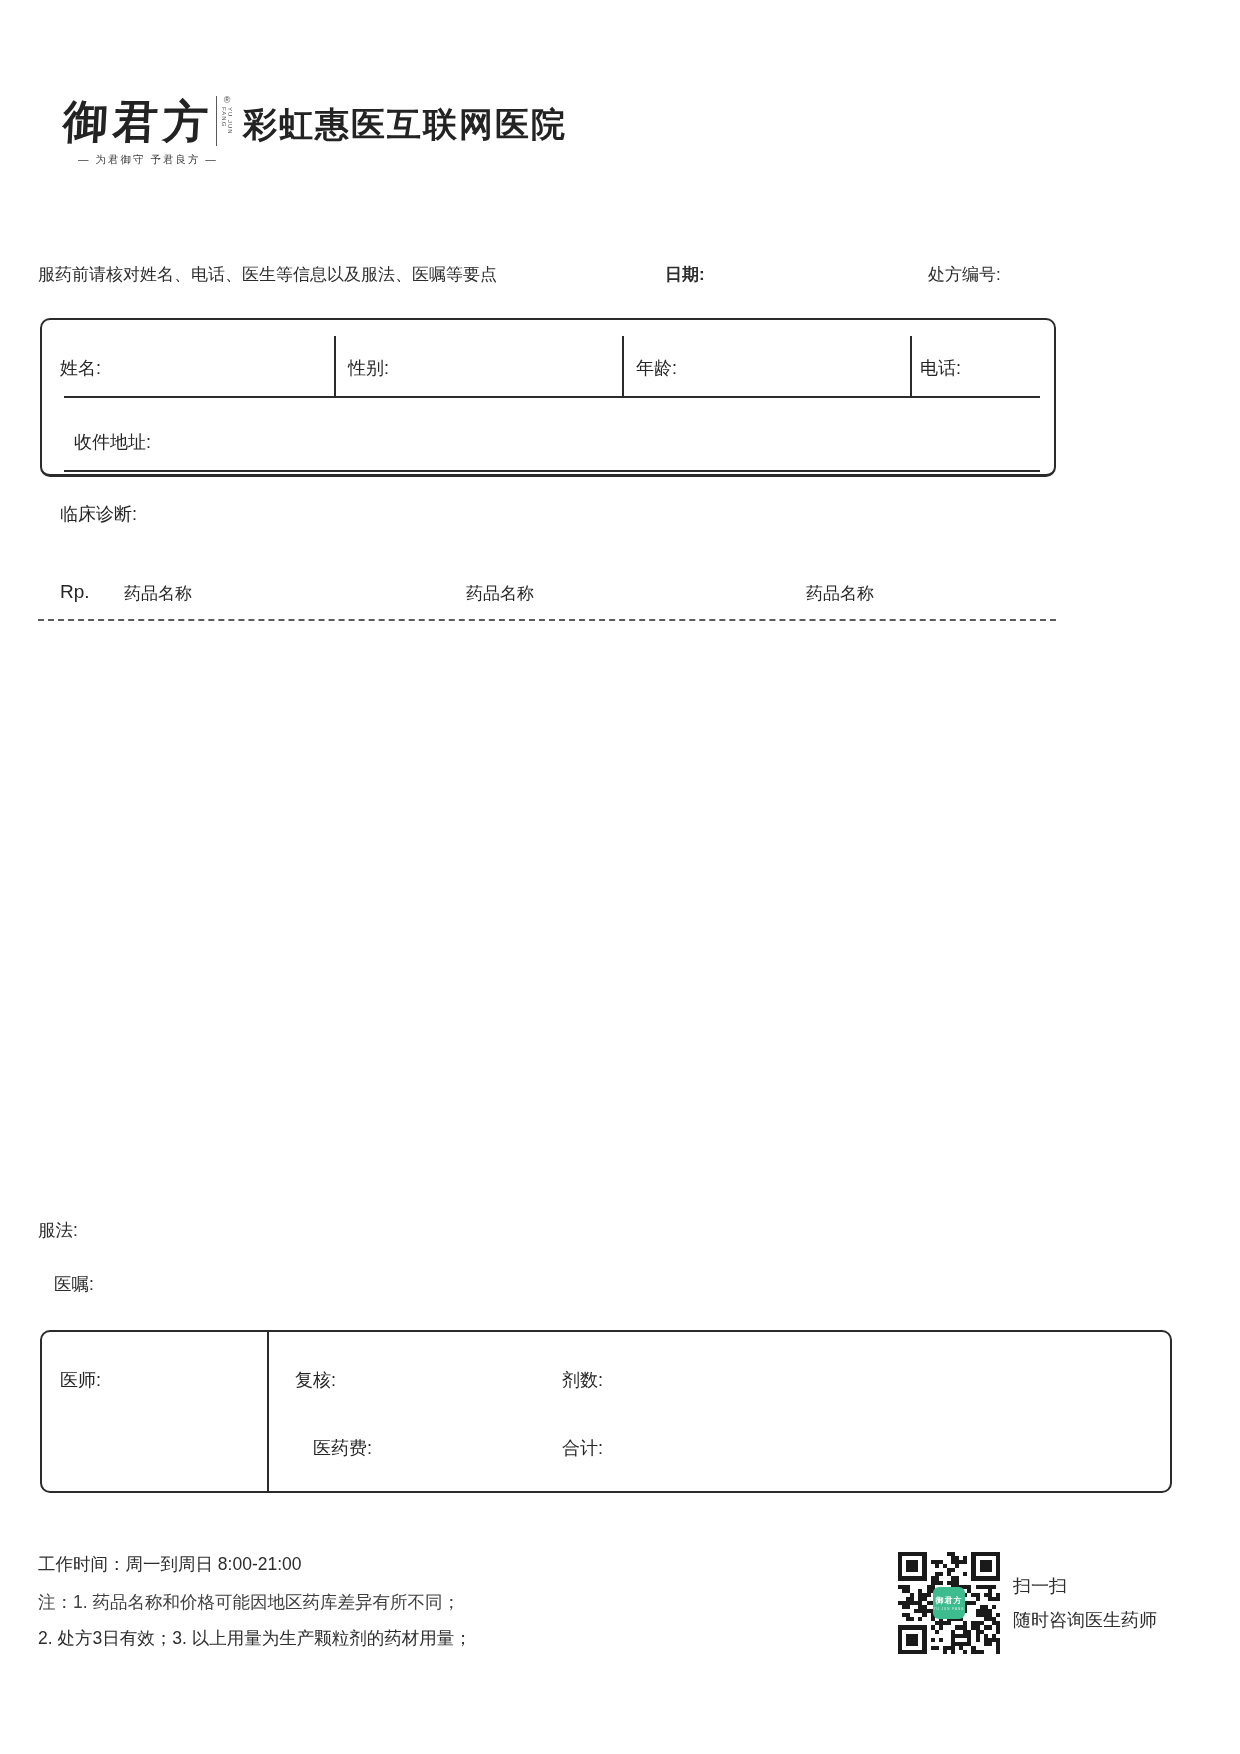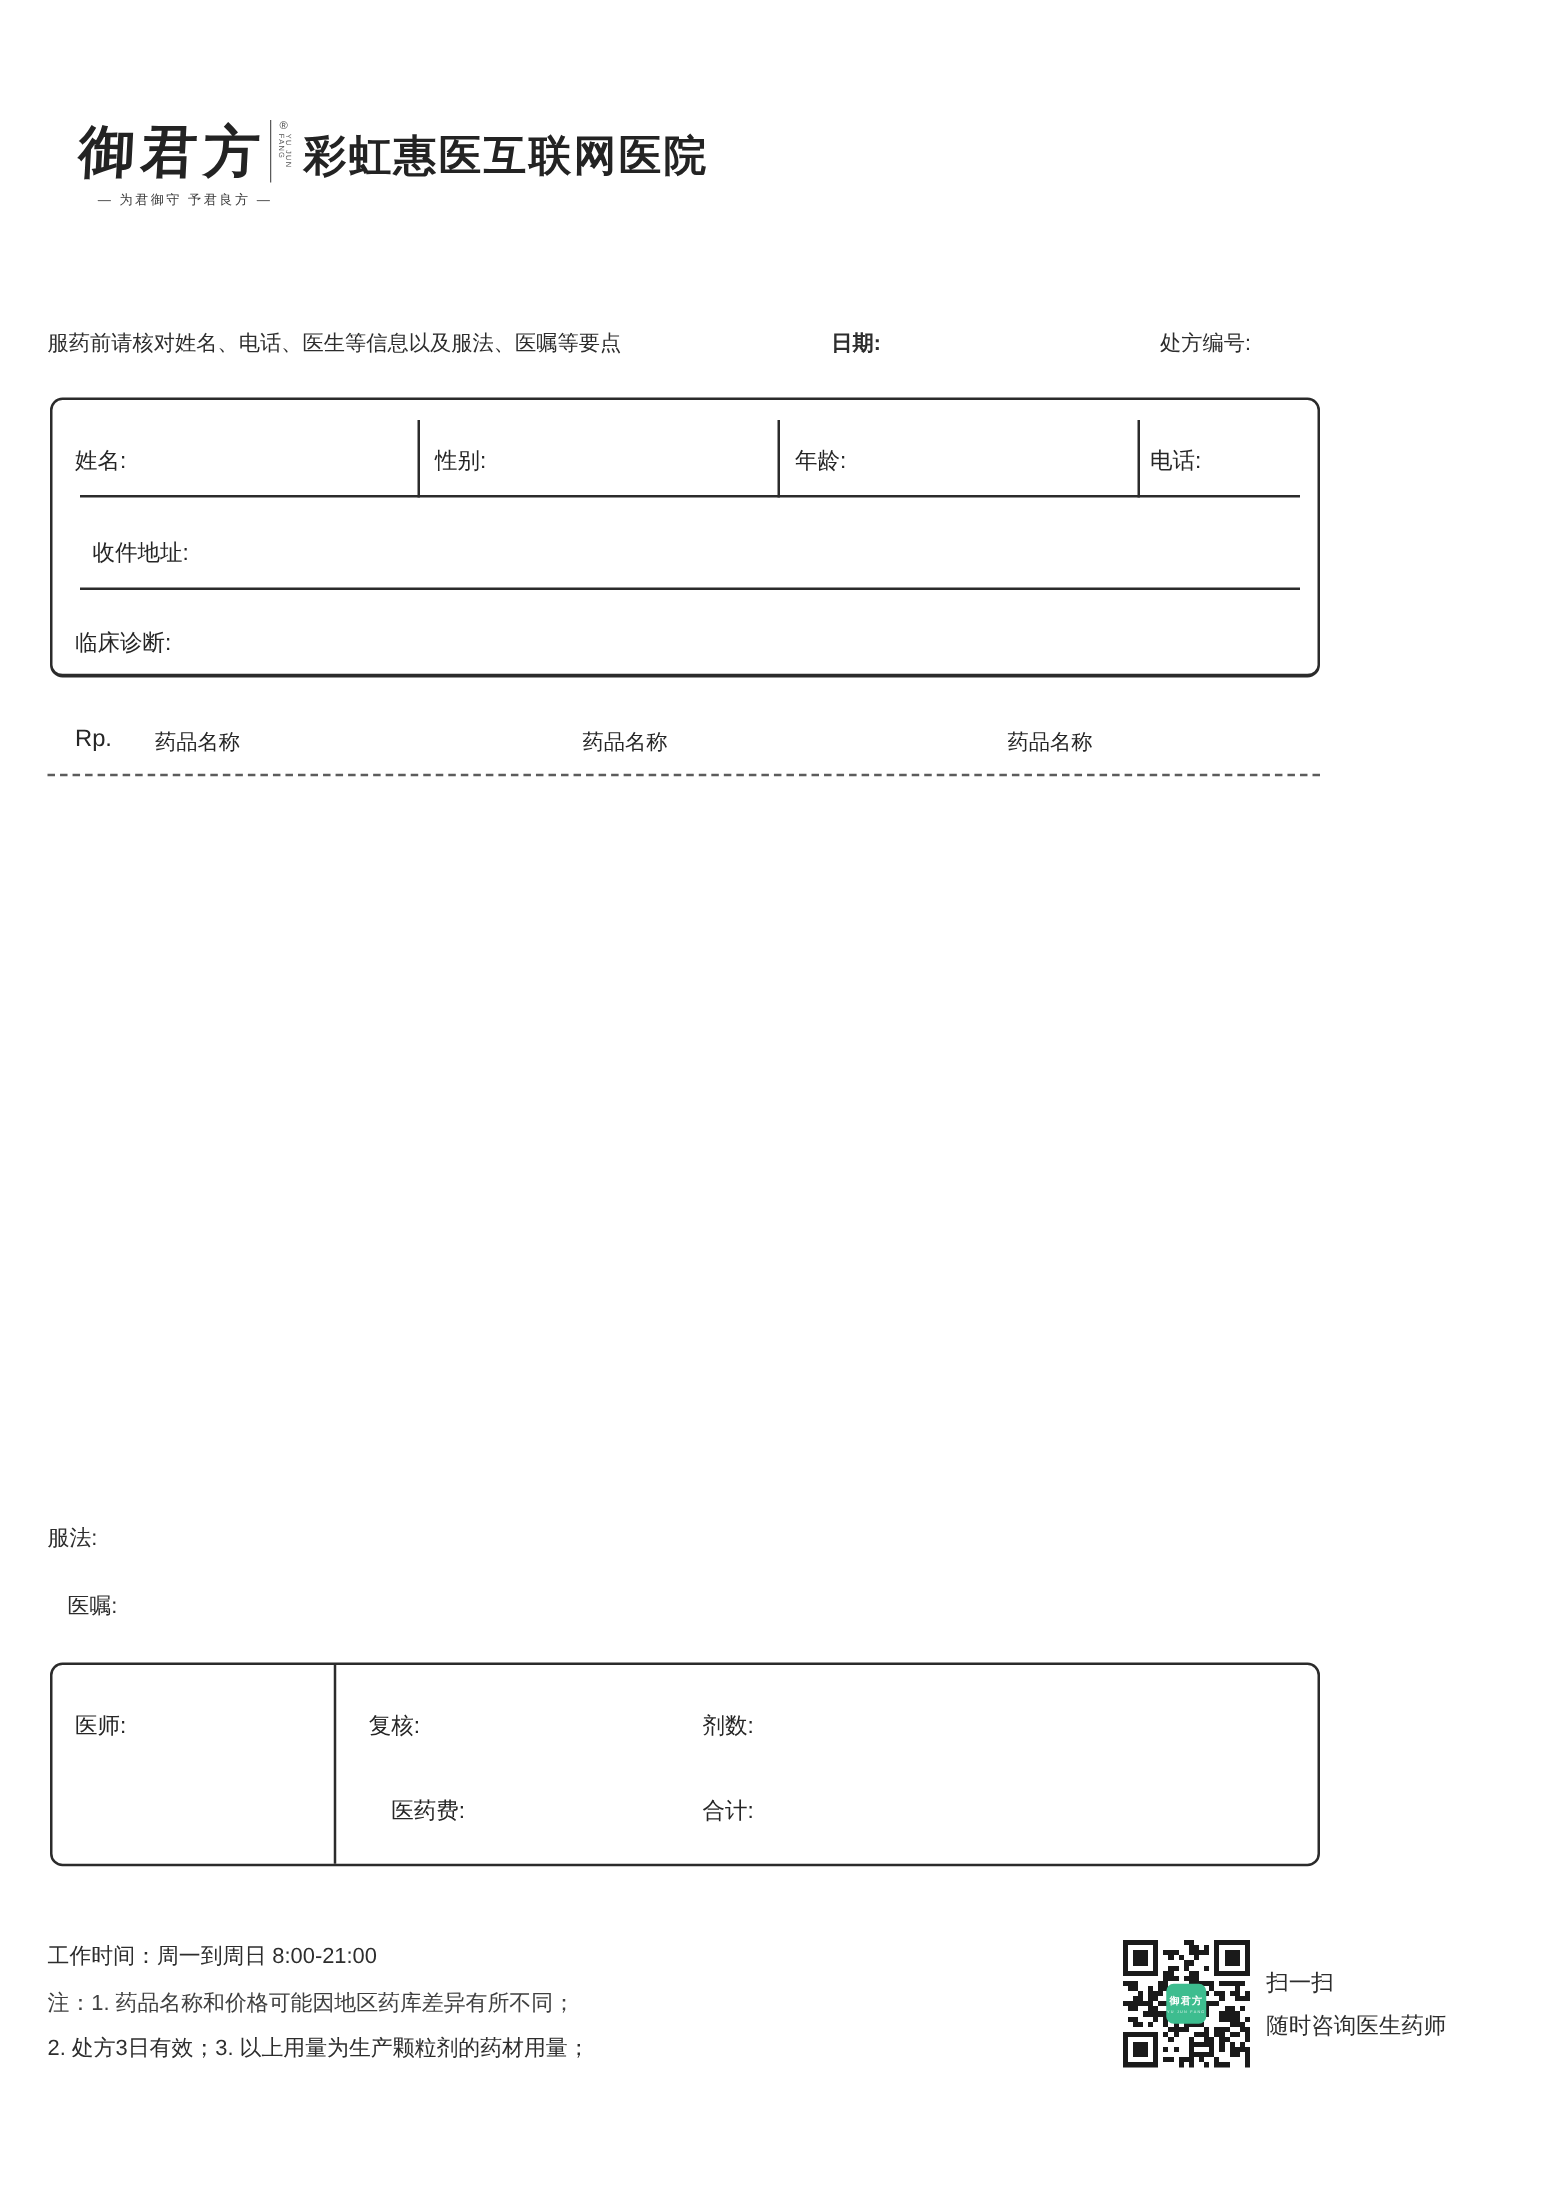--- a/index.html
+++ b/index.html
@@ -16,36 +16,36 @@
   .logo-vert { writing-mode:vertical-rl; font-size:6px; letter-spacing:1px; color:#555; margin-top:2px; }
   .logo-tagline { margin-top:5px; font-size:10.5px; letter-spacing:2px; color:#3a3a3a; text-align:center; white-space:nowrap; }
   .hospital-title { position:absolute; left:243px; top:102px; font-size:34px; font-weight:800; letter-spacing:2px; color:#232323; }
 
   
   .notice-line { position:absolute; top:263px; left:38px; font-size:17px; color:#2d2d2d; }
   .date-label { position:absolute; top:263px; left:665px; font-size:17px; font-weight:700; }
   .rx-no-label { position:absolute; top:263px; left:928px; font-size:17px; font-weight:500; }
 
   
-  .patient-box { position:absolute; left:40px; top:318px; width:1016px; height:224px; border:2px solid #2b2b2b; border-radius:10px; border-bottom-width:3px; }
+  .patient-box { position:absolute; left:40px; top:318px; width:1016px; height:159px; border:2px solid #2b2b2b; border-radius:10px; border-bottom-width:3px; }
   .pb-vline { position:absolute; top:16px; width:2px; height:62px; background:#2b2b2b; }
   .pb-label { position:absolute; font-size:18px; font-weight:500; color:#262626; }
   .pb-hline { position:absolute; left:22px; right:14px; height:2px; background:#2b2b2b; }
 
   
   .rp-label { position:absolute; left:60px; top:581px; font-size:19px; color:#262626; }
   .drug-col { position:absolute; top:582px; font-size:17px; font-weight:500; color:#262626; }
   .dashed-line { position:absolute; left:38px; top:619px; width:1018px; border-top:2px dashed #5c5c5c; }
 
   
   .usage-label { position:absolute; left:38px; top:1218px; font-size:17.5px; font-weight:500; }
   .advice-label { position:absolute; left:54px; top:1272px; font-size:17.5px; font-weight:500; }
 
   
-  .summary-box { position:absolute; left:40px; top:1330px; width:1016px; height:163px; border:2px solid #2b2b2b; border-radius:10px; }
+  .summary-box { position:absolute; left:40px; top:1330px; width:1132px; height:163px; border:2px solid #2b2b2b; border-radius:10px; }
   .sb-vline { position:absolute; left:225px; top:0; bottom:0; width:2px; background:#2b2b2b; }
   .sb-label { position:absolute; font-size:18px; font-weight:500; color:#262626; }
 
   
   .working-hours { position:absolute; left:38px; top:1552px; font-size:17.5px; color:#2d2d2d; }
   .note-1 { position:absolute; left:38px; top:1590px; font-size:17.5px; color:#404040; }
   .note-2 { position:absolute; left:38px; top:1626px; font-size:17.5px; color:#2d2d2d; }
 
   
   .qr-wrap { position:absolute; left:898px; top:1552px; width:102px; height:102px; }

